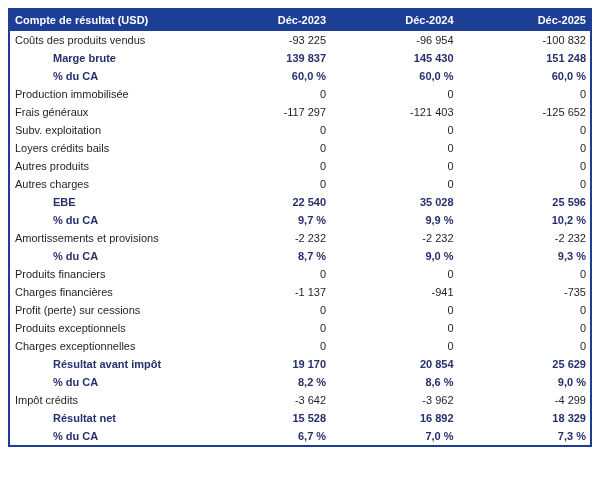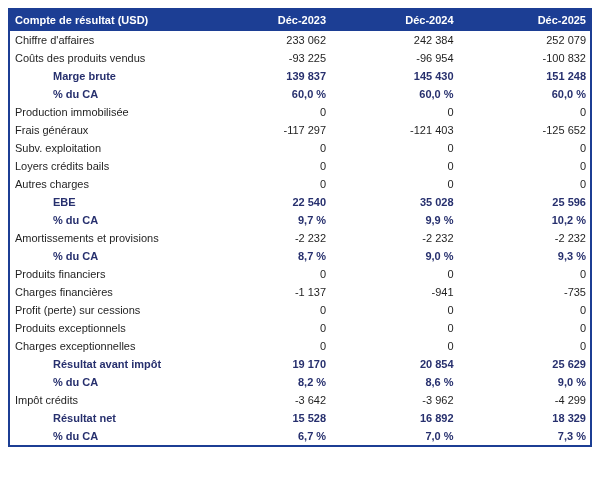--- a/index.html
+++ b/index.html
@@ -70,26 +70,20 @@
     <thead>
       <tr>
         <th class="label">Compte de résultat (USD)</th>
         <th class="val">Déc-2023</th>
         <th class="val">Déc-2024</th>
         <th class="val">Déc-2025</th>
       </tr>
     </thead>
     <tbody>
         <tr>
-          <td class="label">Chiffre d'affaires</td>
-          <td class="val">233 062</td>
-          <td class="val">242 384</td>
-          <td class="val">252 079</td>
-        </tr>
-        <tr>
           <td class="label">Coûts des produits vendus</td>
           <td class="val">-93 225</td>
           <td class="val">-96 954</td>
           <td class="val">-100 832</td>
         </tr>
         <tr class="bold">
           <td class="label">Marge brute</td>
           <td class="val">139 837</td>
           <td class="val">145 430</td>
           <td class="val">151 248</td>
@@ -113,20 +107,26 @@
           <td class="val">-125 652</td>
         </tr>
         <tr>
           <td class="label">Subv. exploitation</td>
           <td class="val">0</td>
           <td class="val">0</td>
           <td class="val">0</td>
         </tr>
         <tr>
           <td class="label">Loyers crédits bails</td>
+          <td class="val">0</td>
+          <td class="val">0</td>
+          <td class="val">0</td>
+        </tr>
+        <tr>
+          <td class="label">Autres produits</td>
           <td class="val">0</td>
           <td class="val">0</td>
           <td class="val">0</td>
         </tr>
         <tr>
           <td class="label">Autres charges</td>
           <td class="val">0</td>
           <td class="val">0</td>
           <td class="val">0</td>
         </tr>

